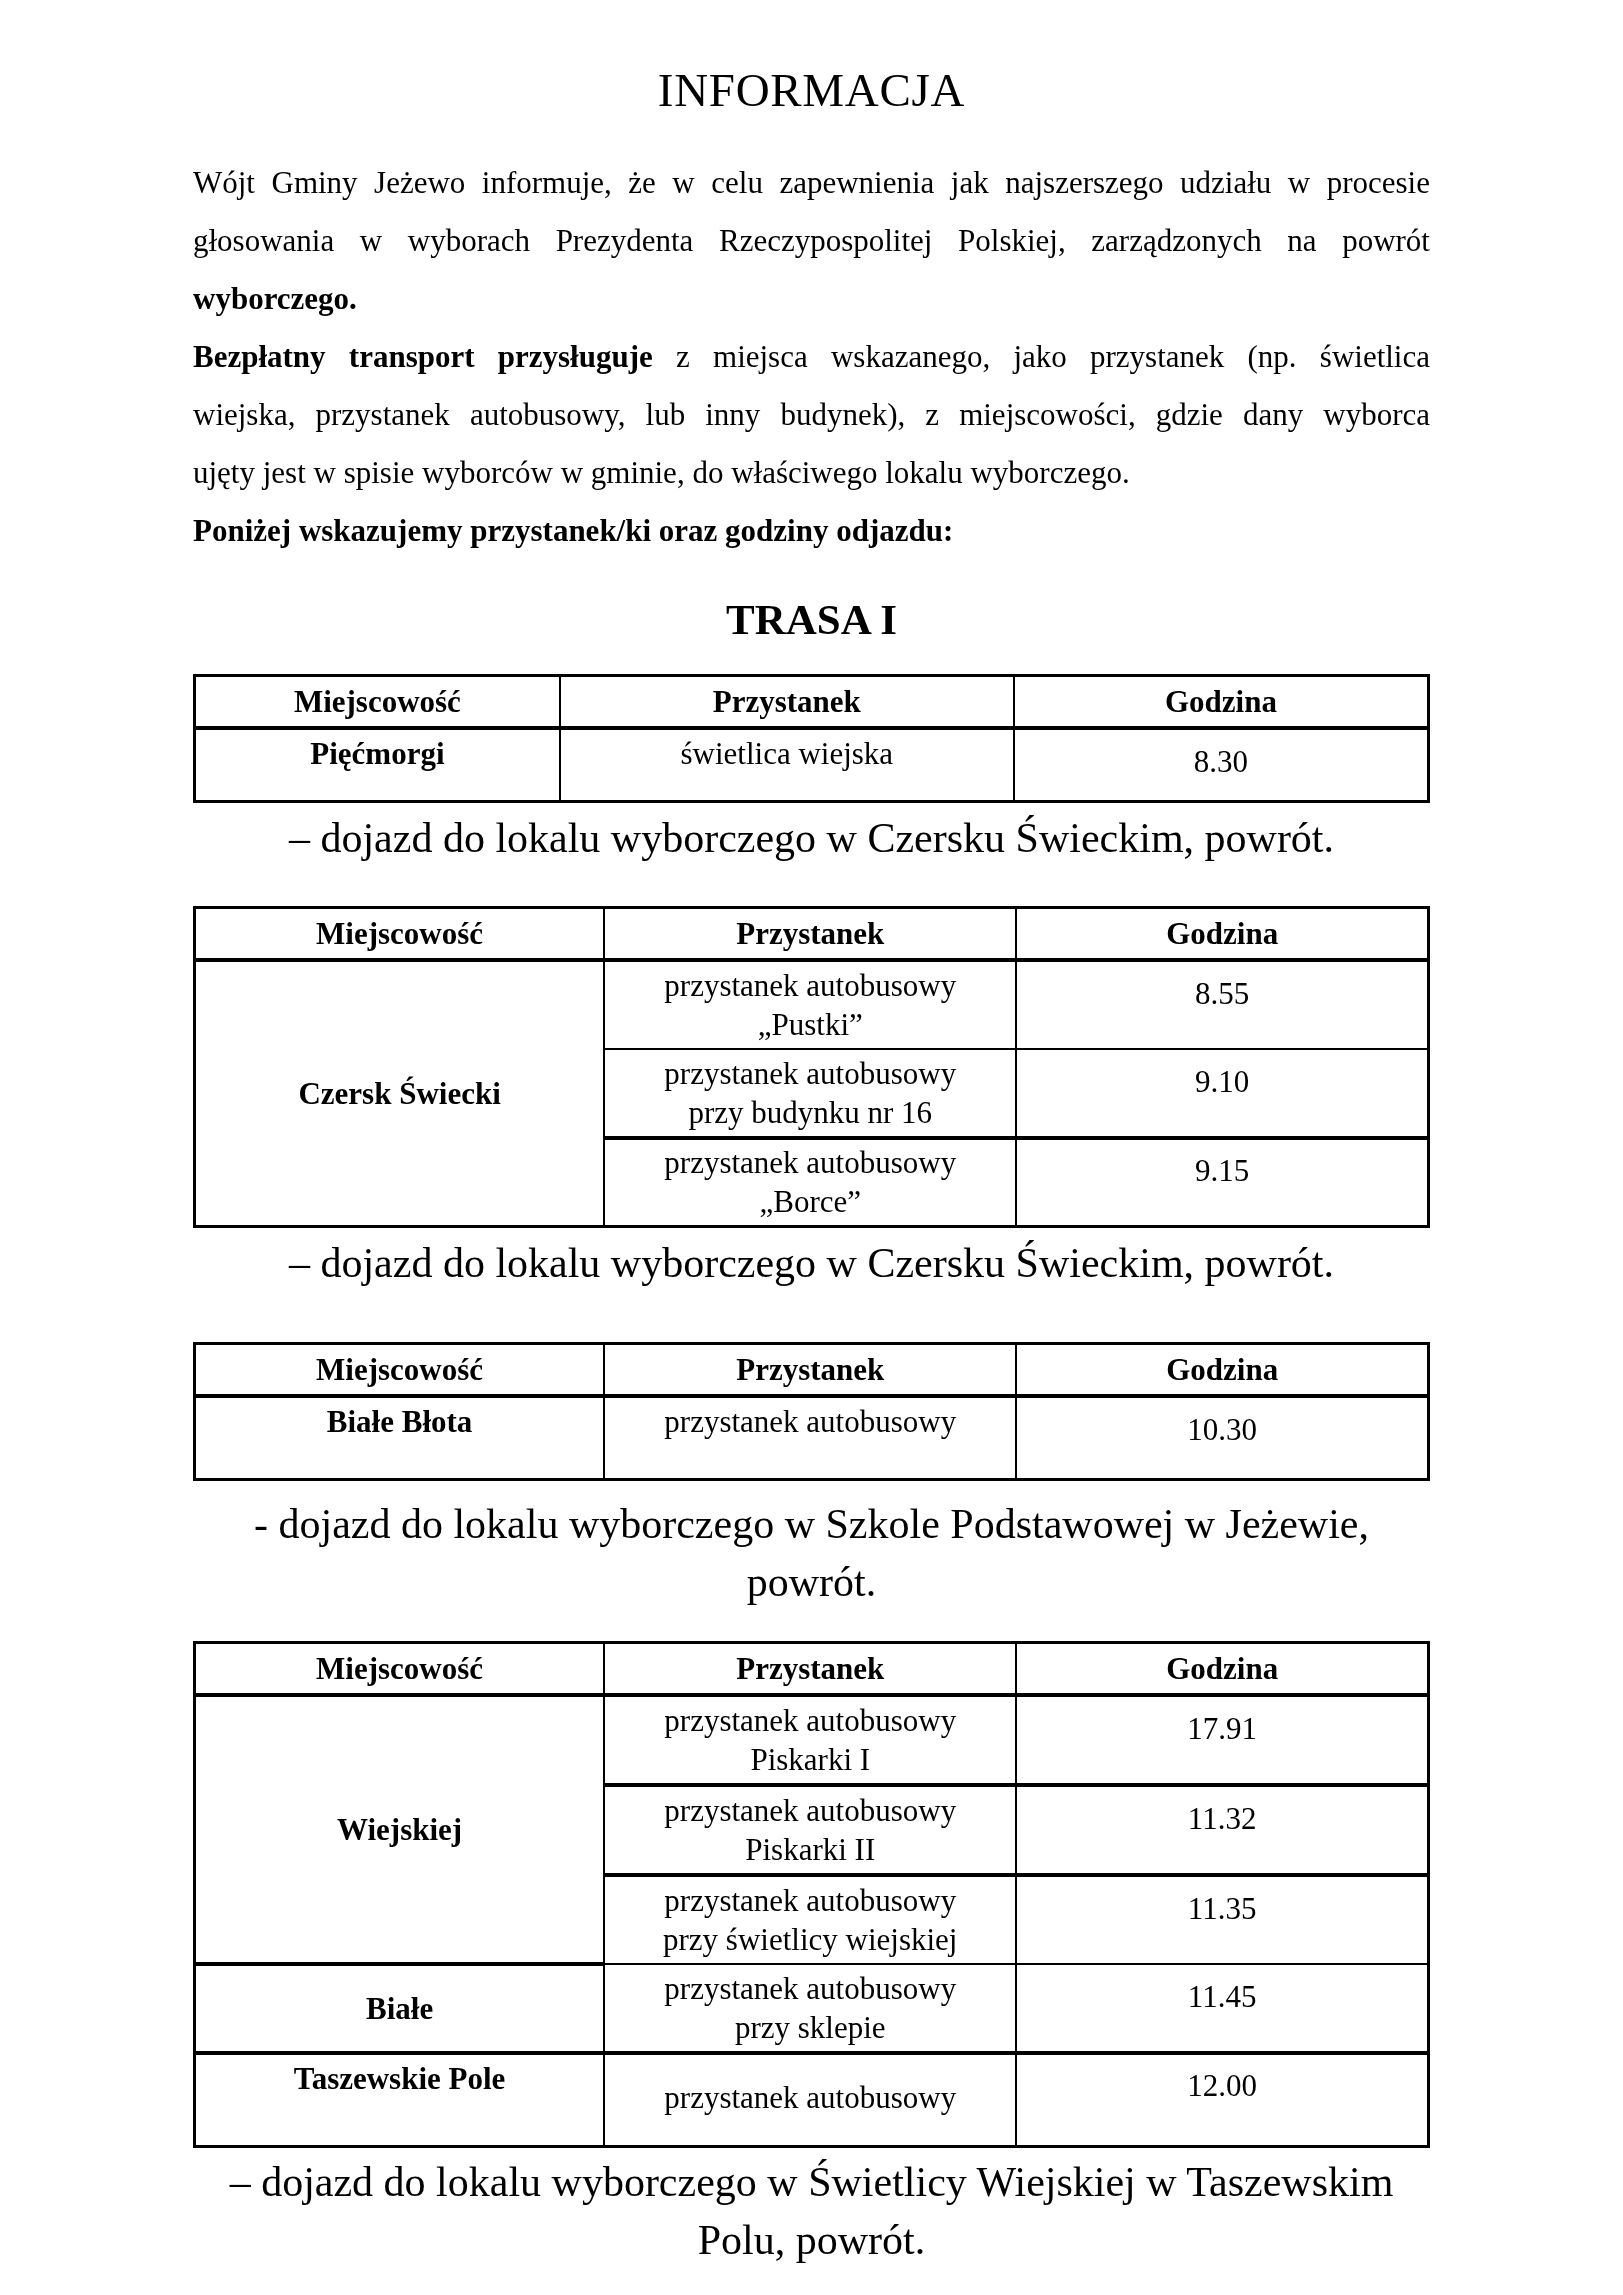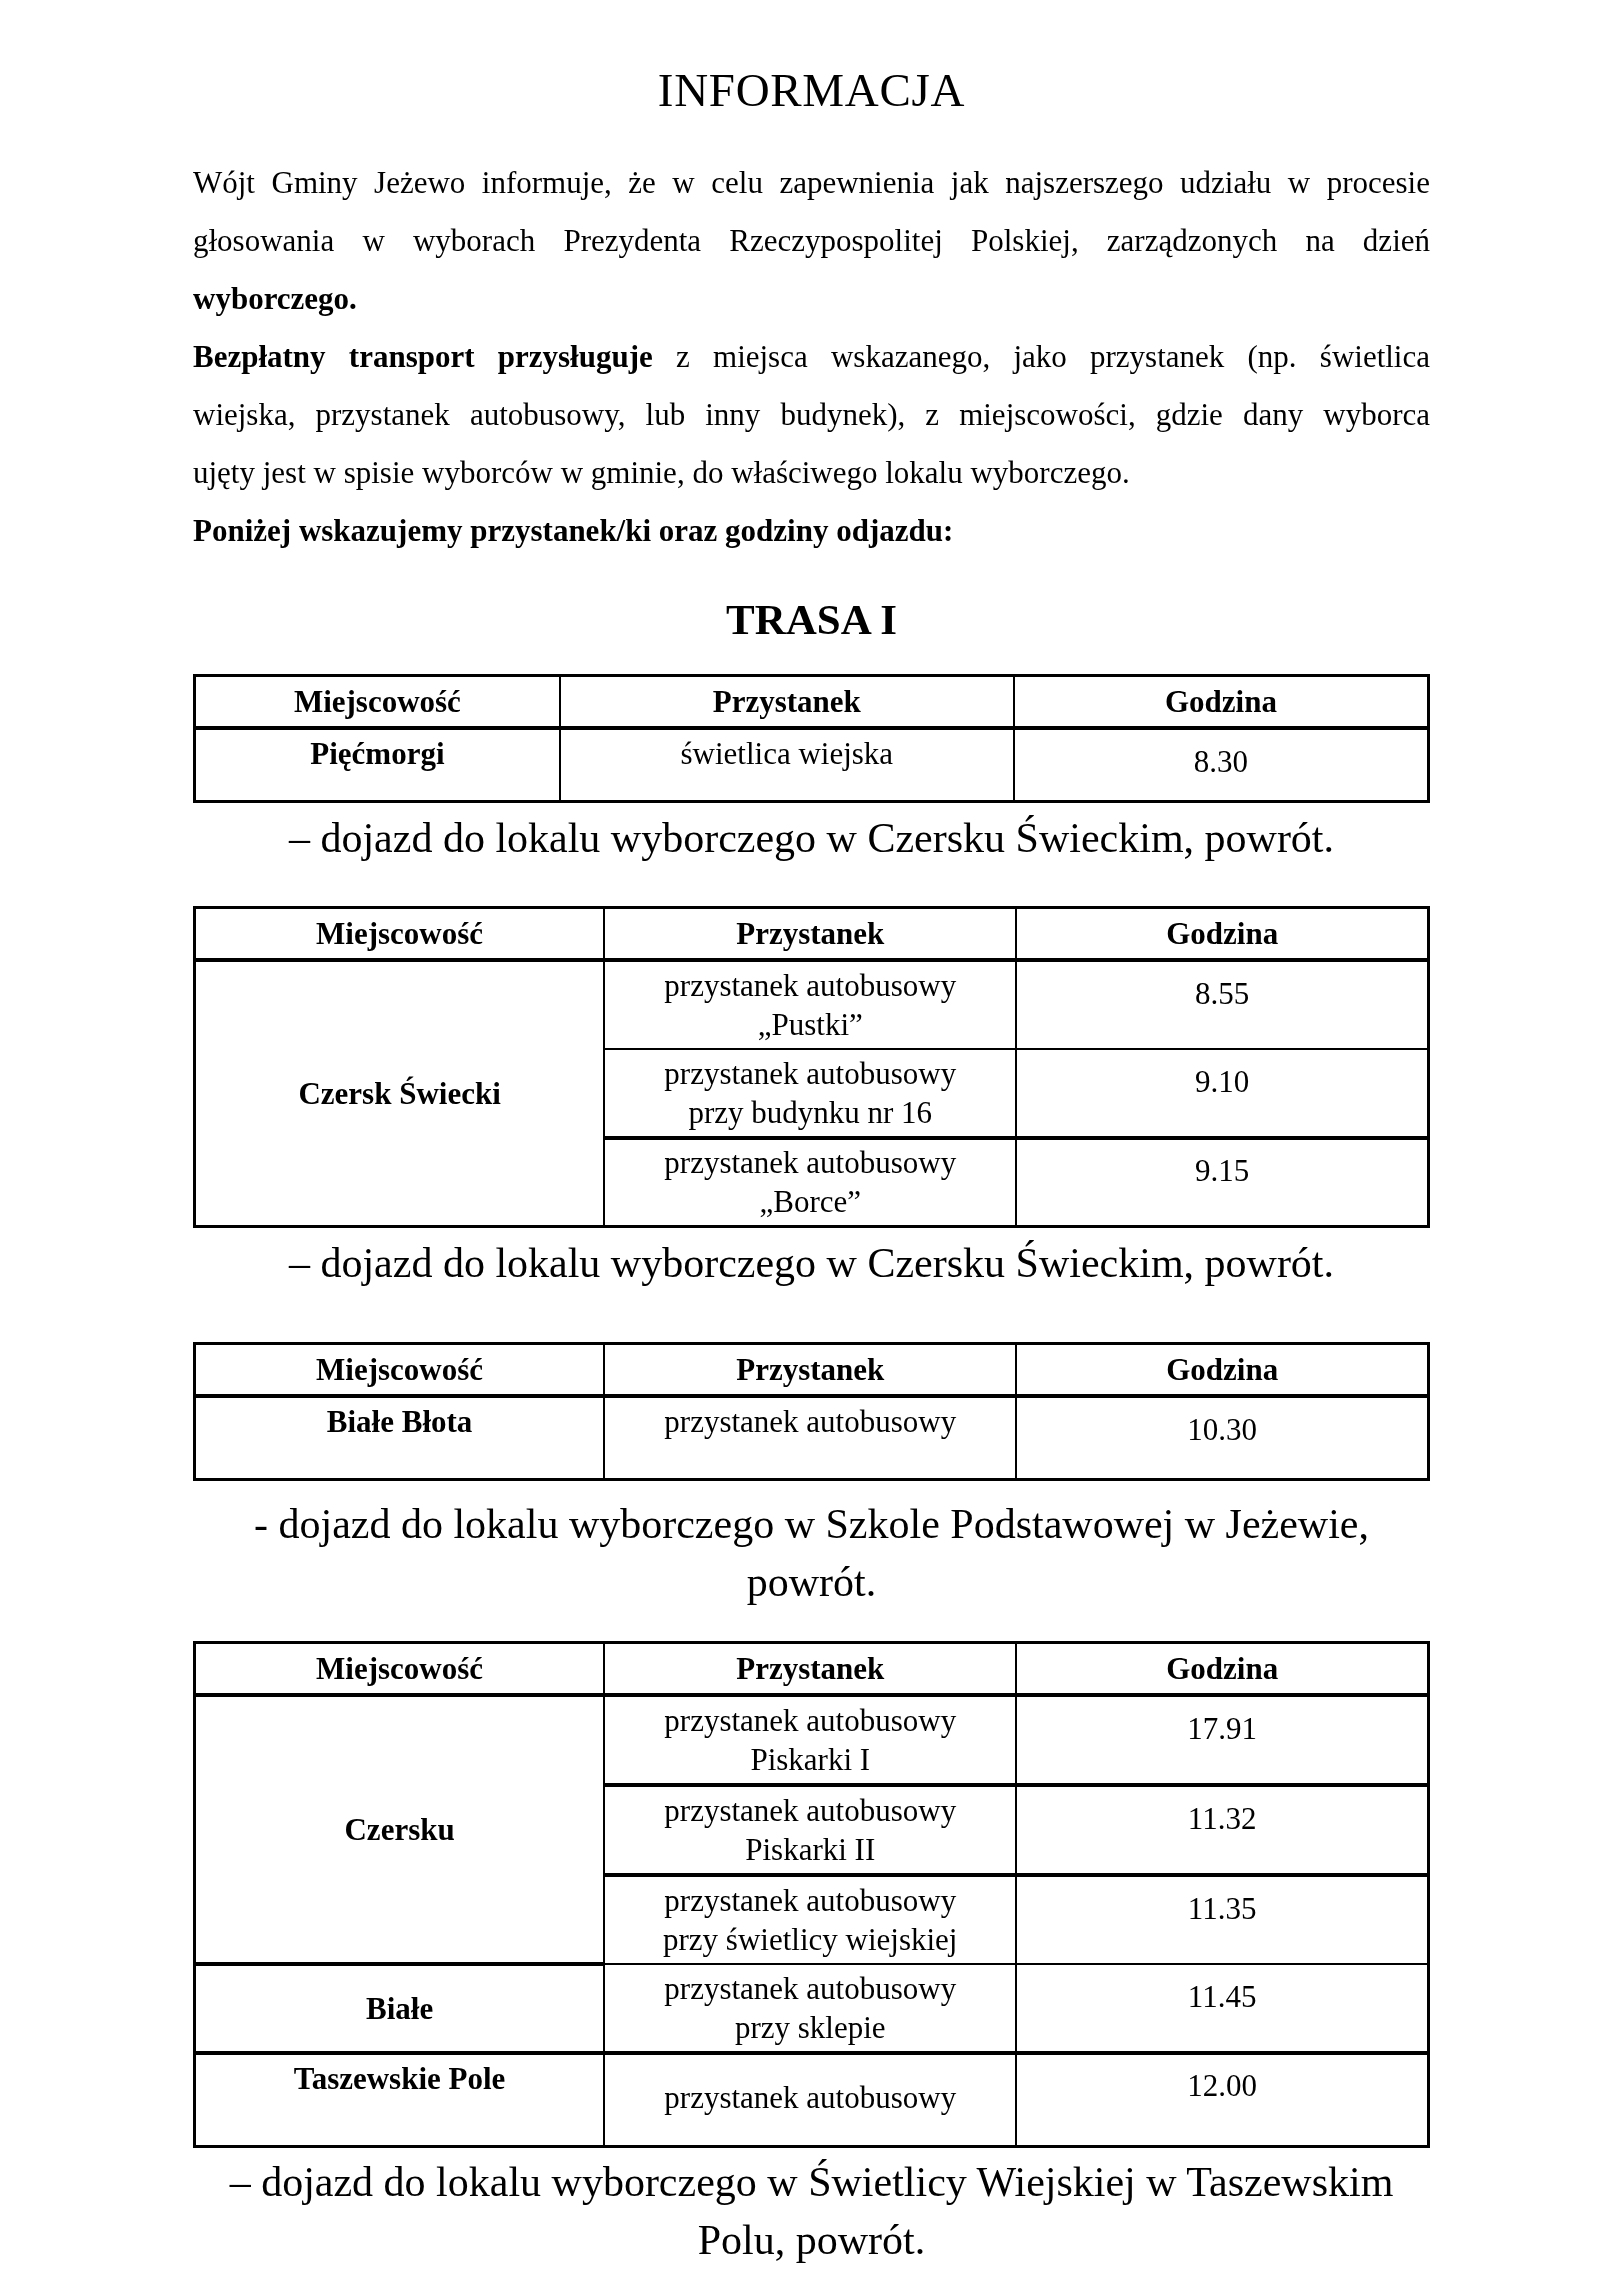--- a/index.html
+++ b/index.html
@@ -101,21 +101,21 @@
 </style>
 </head>
 <body>
 
 <div class="page">
 
   <h1 class="doc-title">INFORMACJA</h1>
 
   <div class="intro">
     <div class="line">Wójt Gminy Jeżewo informuje, że w celu zapewnienia jak najszerszego udziału w procesie</div>
-    <div class="line">głosowania w wyborach Prezydenta Rzeczypospolitej Polskiej, zarządzonych na dzień</div>
+    <div class="line">głosowania w wyborach Prezydenta Rzeczypospolitej Polskiej, zarządzonych na powrót</div>
     <div class="line b last">wyborczego.</div>
 
     <div class="line"><span class="b">Bezpłatny transport przysługuje</span><span> z miejsca wskazanego, jako przystanek (np. świetlica</span></div>
     <div class="line">wiejska, przystanek autobusowy, lub inny budynek), z miejscowości, gdzie dany wyborca</div>
     <div class="line last">ujęty jest w spisie wyborców w  gminie, do właściwego lokalu wyborczego.</div>
 
     <div class="line b last">Poniżej wskazujemy przystanek/ki oraz godziny odjazdu:</div>
   </div>
 
   <div class="route-heading">TRASA I</div>
@@ -208,21 +208,21 @@
       </colgroup>
     <thead>
       <tr>
         <th>Miejscowość</th>
         <th>Przystanek</th>
         <th>Godzina</th>
       </tr>
     </thead>
     <tbody>
       <tr class="thick-bottom">
-        <td class="place merged" rowspan="3">Czersku</td>
+        <td class="place merged" rowspan="3">Wiejskiej</td>
         <td class="stop">przystanek autobusowy
 Piskarki I</td>
         <td class="time">17.91</td>
       </tr>
       <tr class="thick-bottom">
         <td class="stop">przystanek autobusowy
 Piskarki II</td>
         <td class="time">11.32</td>
       </tr>
       <tr>

